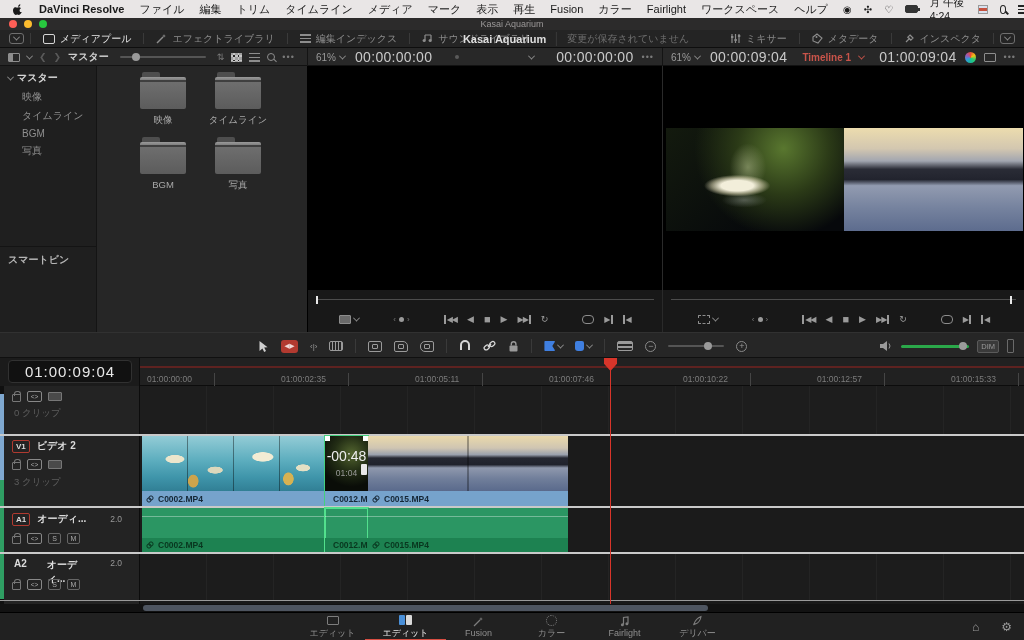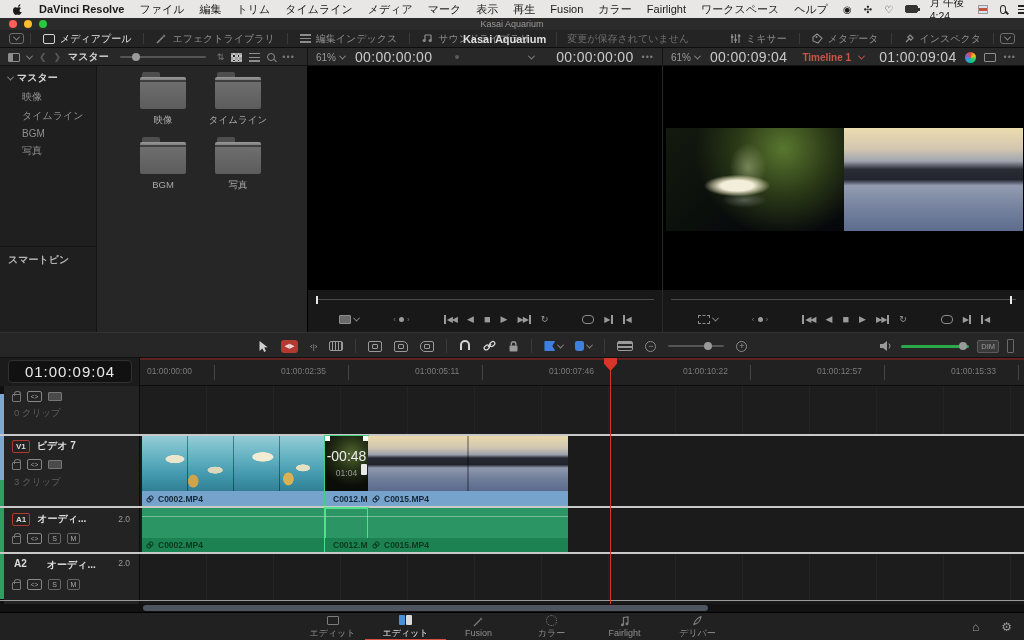--- a/index.html
+++ b/index.html
@@ -136,21 +136,21 @@
   .vol-line { width:68px; height:3px; background:#2ba84a; border-radius:2px; position:relative; }
   .vol-line .dot { position:absolute; right:2px; top:-2.5px; width:8px; height:8px; border-radius:50%; background:#9a9a9a; }
   .dim-btn { font-size:7.5px; color:#9a9a9a; border:1px solid #5a5a5a; border-radius:2px; padding:1px 3px; background:#3a3a3a; }
   .meter-ico { width:7px; height:14px; border:1px solid #6a6a6a; border-radius:1px; }
 
   
   .ruler-band { position:absolute; top:358px; left:0; width:1024px; height:28px; background:#212121; border-bottom:1px solid #0c0c0c; }
   .tc-panel { position:absolute; left:0; top:0; width:140px; height:28px; background:#1b1b1b; border-right:1px solid #0c0c0c; }
   .tc-box { position:absolute; left:8px; top:2px; width:124px; height:23px; background:#111; border:1px solid #313131;
     border-radius:4px; color:#e8e8e8; font-size:15px; letter-spacing:1px; display:flex; align-items:center; justify-content:center; }
-  .ruler { position:absolute; left:140px; top:0; right:0; height:20px; }
+  .ruler { position:absolute; left:140px; top:8px; right:0; height:20px; }
   .ruler .redline { position:absolute; top:0; left:0; right:0; height:2px; background:#5e2220; }
   .rlabel { position:absolute; top:8px; font-size:8.5px; color:#7c7c7c; white-space:nowrap; }
   .rtick { position:absolute; top:7px; width:1px; height:15px; background:#454545; }
 
   
   .tracks { position:absolute; top:386px; left:0; width:1024px; height:218px; background:#191919; }
   .ministrip { position:absolute; left:0; top:0; width:4px; height:218px; background:#101010; }
   .ms-blue { position:absolute; left:0; top:8px; width:4px; height:86px; background:#7fa8d0; }
   .ms-green { position:absolute; left:0; top:94px; width:4px; height:119px; background:#2f9e63; }
   .thead { position:absolute; left:4px; top:0; width:136px; height:218px; background:#232323; border-right:1px solid #0c0c0c; }
@@ -158,21 +158,21 @@
   .hicons { display:flex; gap:6px; align-items:center; }
   .i-lock { width:9px; height:8px; border:1px solid #777; border-radius:1px; position:relative; margin-top:4px; }
   .i-lock:before { content:""; position:absolute; top:-4px; left:1px; width:5px; height:4px; border:1px solid #777; border-bottom:none; border-radius:3px 3px 0 0; }
   .i-autosel { min-width:15px; height:11px; border:1px solid #888; border-radius:2px; font-size:6.5px; color:#aaa;
     display:flex; align-items:center; justify-content:center; }
   .i-flat { width:14px; height:9px; border:1px solid #777; border-radius:1px; background:#4a4a4a; }
   .sm-btn { width:13px; height:11px; border:1px solid #666; border-radius:2px; font-size:7px; color:#aaa;
     display:flex; align-items:center; justify-content:center; }
   .tbadge { border:1px solid #b03a30; border-radius:2px; color:#ddd; font-size:8px; font-weight:bold; padding:1px 3px; }
   .tname { font-size:10px; font-weight:bold; color:#dcdcdc; }
-  .tch { font-size:8.5px; color:#999; margin-left:auto; margin-right:6px; }
+  .tch { font-size:8.5px; color:#999; margin-left:auto; margin-right:14px; }
   .clipcount { font-size:9.5px; color:#5d5d5d; }
 
   .lane { position:absolute; left:140px; right:0; }
   .lane-grid { background-image:repeating-linear-gradient(90deg,transparent 0 66px,#242424 66px 67px); }
 
   .vclip { position:absolute; top:0; height:70px; }
   .vthumb { position:absolute; top:0; left:0; right:0; height:55px; }
   .vlabel { position:absolute; bottom:0; left:0; right:0; height:15px; background:#76a3cc; color:#152635;
     font-size:8.5px; font-weight:bold; display:flex; align-items:center; gap:4px; padding:0 4px; overflow:hidden; white-space:nowrap; }
   .fish-bg { background:
@@ -574,21 +574,21 @@
 
       <div style="position:absolute;left:8px;top:4px;" class="hicons">
         <span class="i-lock"></span>
         <span class="i-autosel">&lt;&gt;</span>
         <span class="i-flat"></span>
       </div>
       <div style="position:absolute;left:10px;top:21px;" class="clipcount">0 クリップ</div>
 
       <div style="position:absolute;left:8px;top:53px;display:flex;align-items:center;gap:7px;width:124px;">
         <span class="tbadge">V1</span>
-        <span class="tname">ビデオ 7</span>
+        <span class="tname">ビデオ 2</span>
       </div>
       <div style="position:absolute;left:8px;top:72px;" class="hicons">
         <span class="i-lock"></span>
         <span class="i-autosel">&lt;&gt;</span>
         <span class="i-flat"></span>
       </div>
       <div style="position:absolute;left:10px;top:90px;" class="clipcount">3 クリップ</div>
 
       <div style="position:absolute;left:8px;top:126px;display:flex;align-items:center;gap:7px;width:124px;">
         <span class="tbadge">A1</span>

